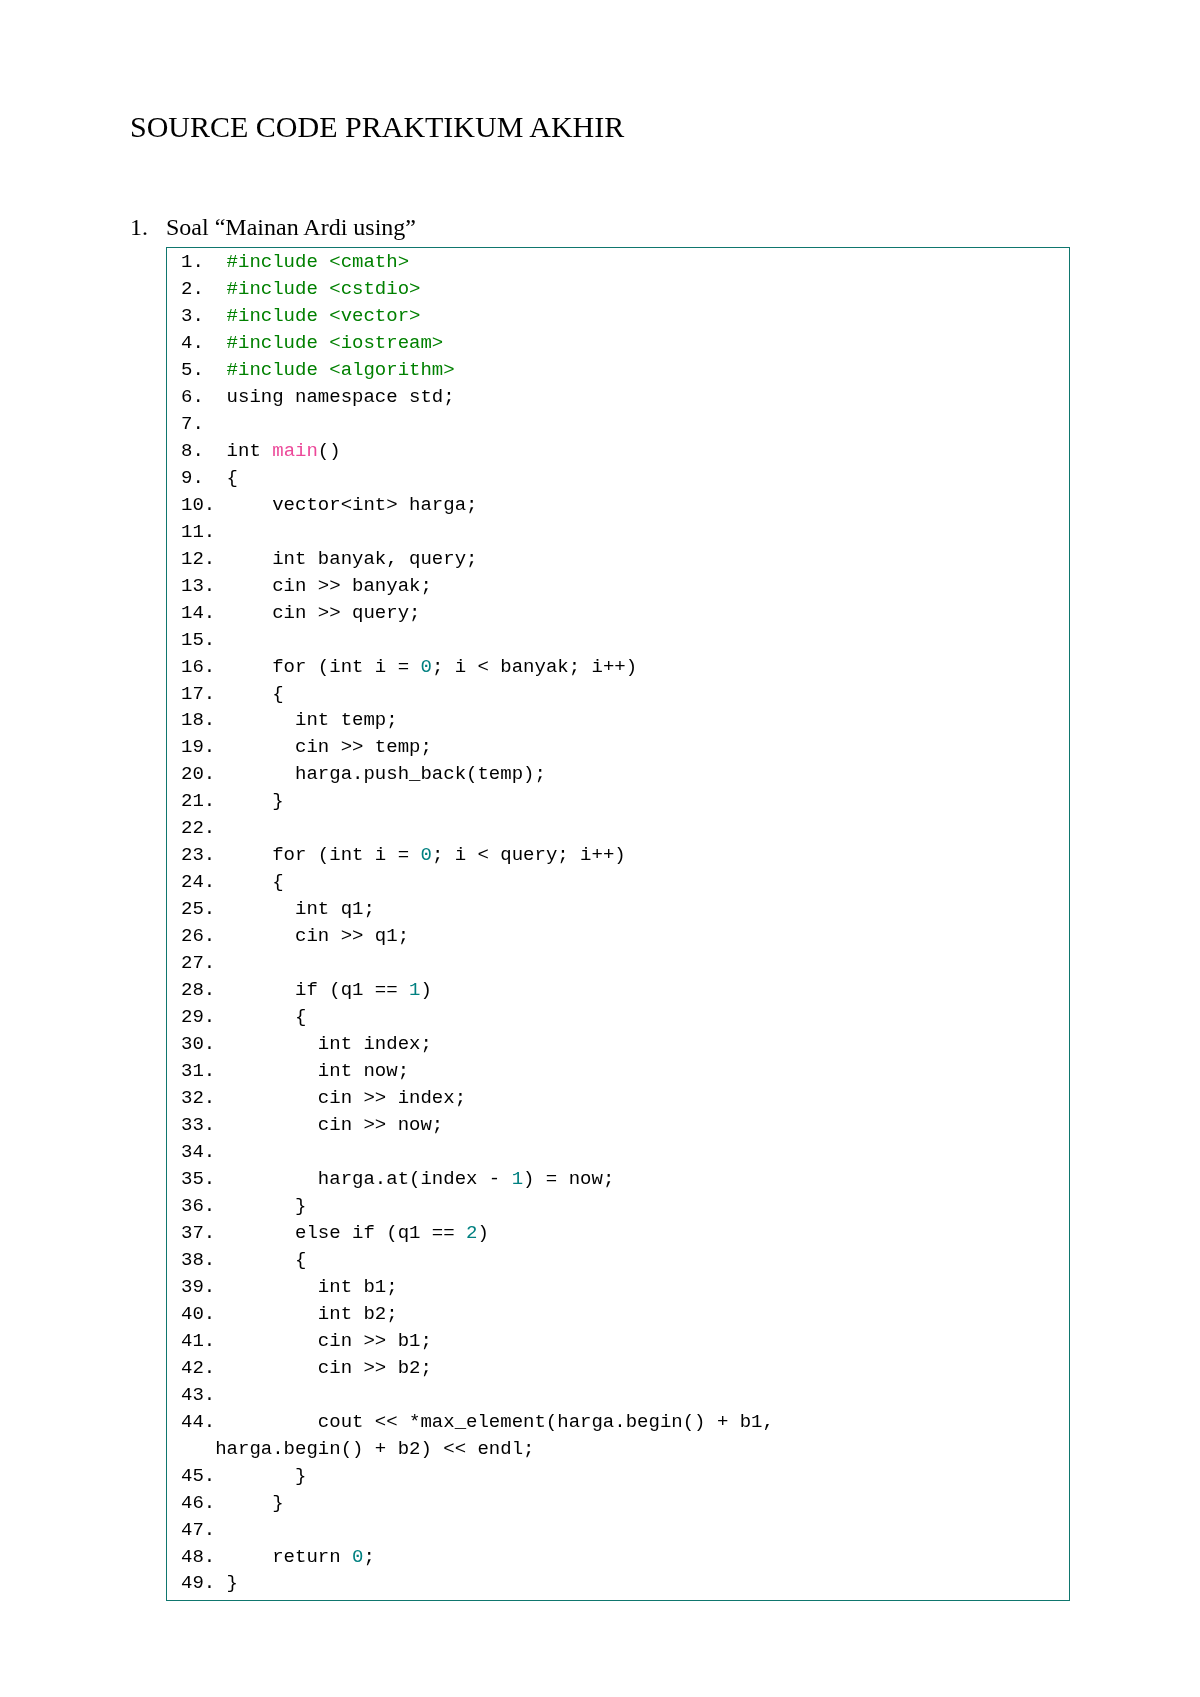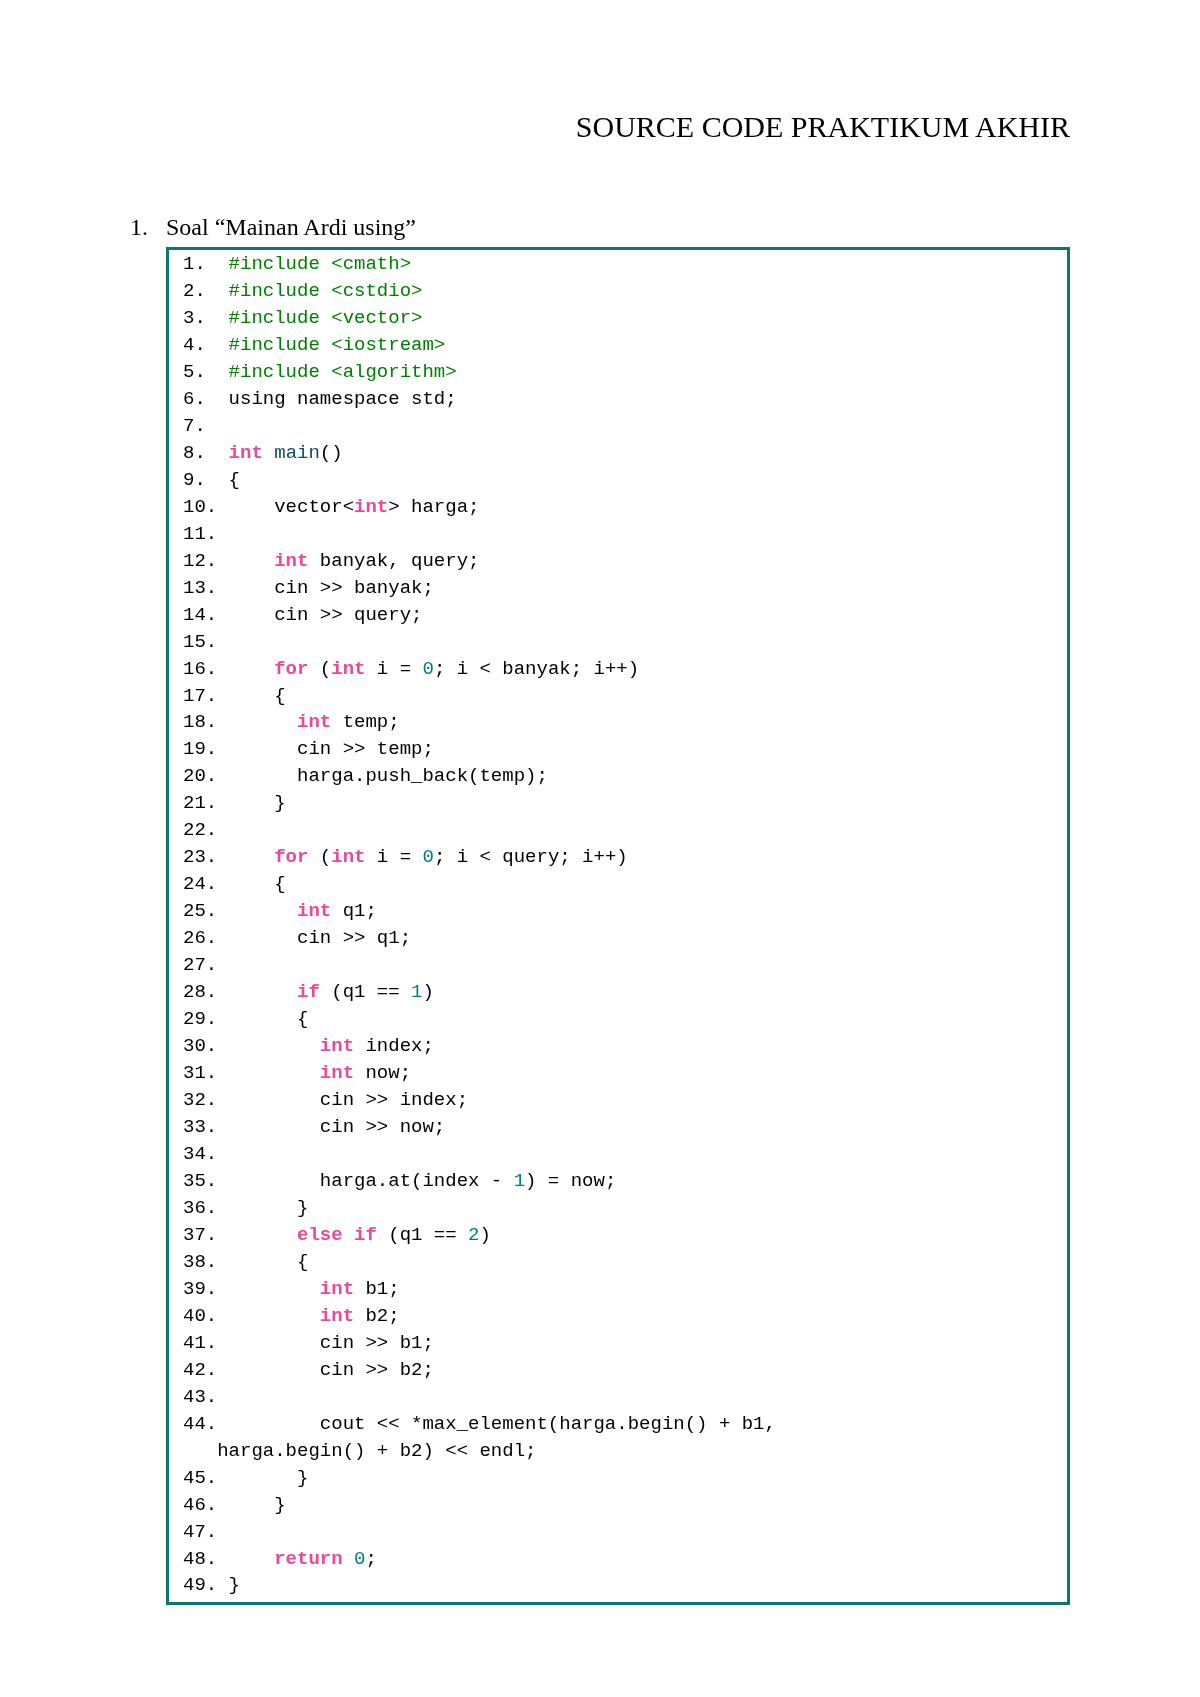--- a/index.html
+++ b/index.html
@@ -6,53 +6,53 @@
   body {
     background: #ffffff;
     width: 1200px;
     font-family: "Times New Roman", Times, serif;
     color: #000;
   }
   .page {
     padding: 110px 130px 100px 130px;
   }
   .title {
-    text-align: right;
+    text-align: left;
     font-size: 30px;
     font-weight: 400;
     margin-bottom: 70px;
     font-family: "Times New Roman", Times, serif;
   }
   .section-row {
     display: flex;
     align-items: baseline;
     font-size: 24px;
     margin-bottom: 6px;
   }
   .section-num {
     width: 36px;
     flex-shrink: 0;
   }
   .section-label {
     font-family: "Times New Roman", Times, serif;
   }
   .code-box {
     margin-left: 36px;
-    border: 3px solid #0f766e;
+    border: 1px solid #0f766e;
     padding: 1px 14px 3px 14px;
     font-family: "Consolas", "Courier New", monospace;
     font-size: 19px;
     line-height: 1.42;
     white-space: pre;
     color: #000;
   }
   .ln { color: #000; }
   .pp { color: #008000; }
-  .kw { color: #ec4899; font-weight: bold; }
-  .fn { color: #0c4a6e; }
+  .kw { color: #000000; font-weight: normal; }
+  .fn { color: #ec4899; }
   .num { color: #008080; }
 </style>
 </head>
 <body>
 
 <div class="page">
   <h1 class="title">SOURCE CODE PRAKTIKUM AKHIR</h1>
 
   <div class="section-row">
     <span class="section-num">1.</span>

